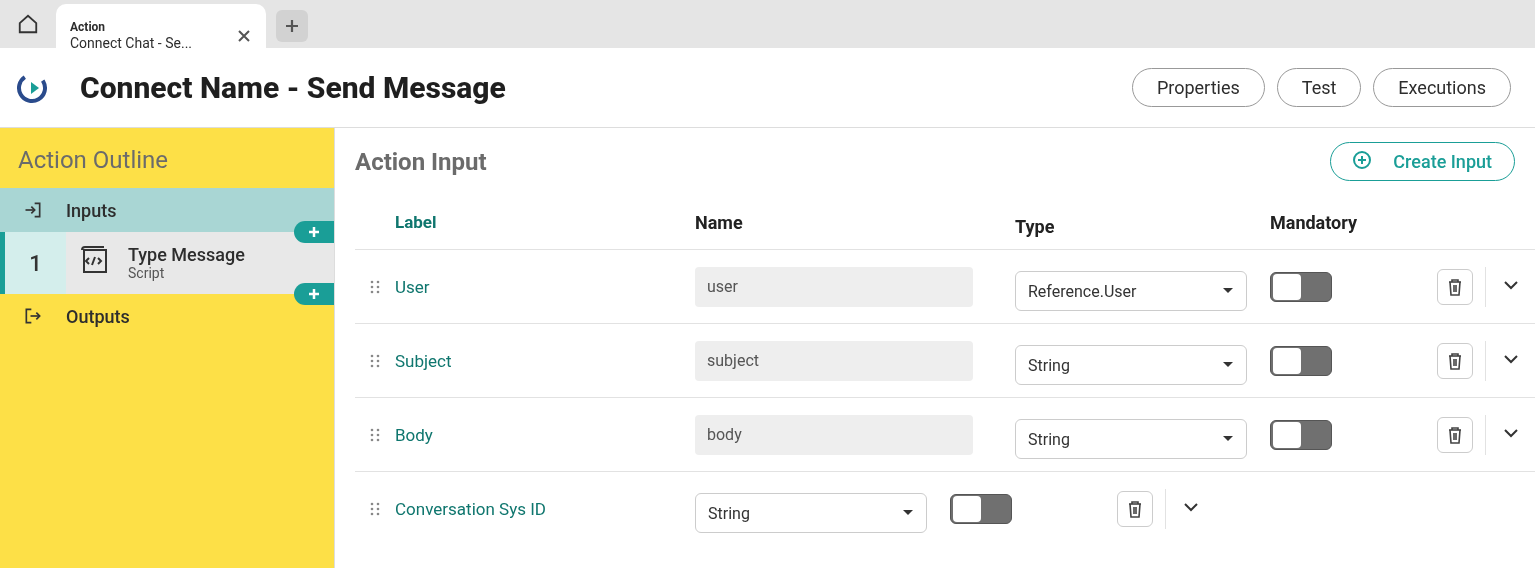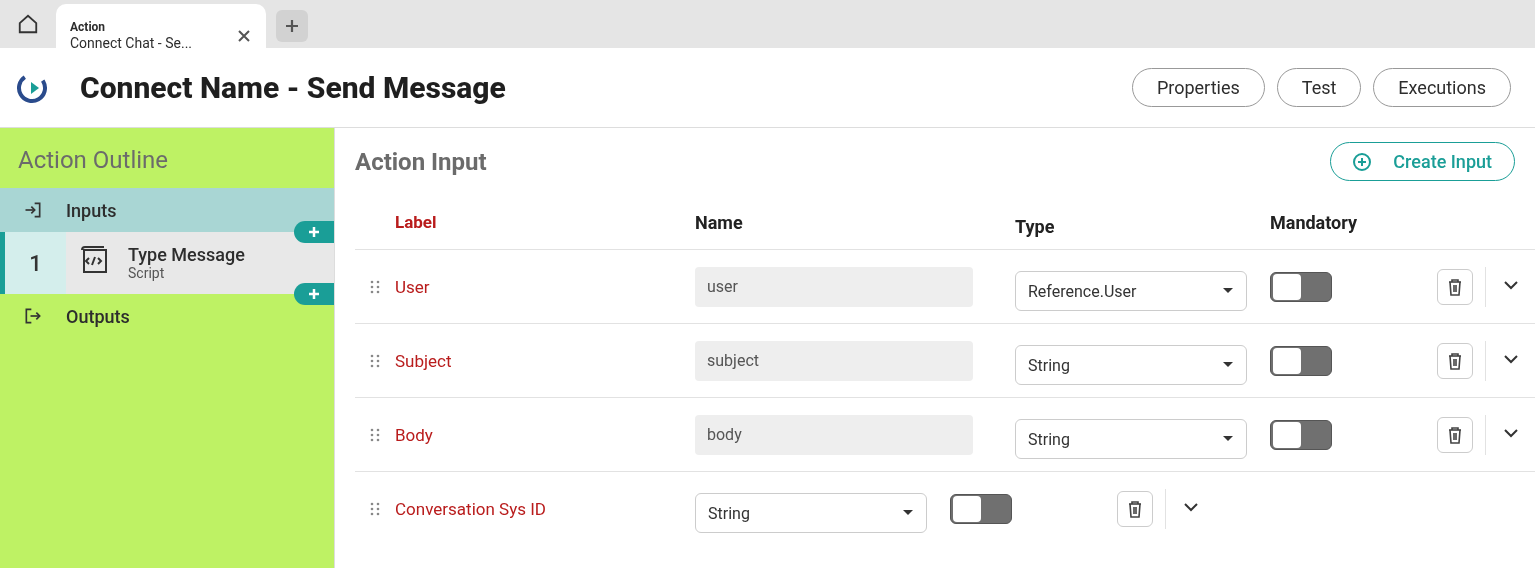--- a/index.html
+++ b/index.html
@@ -14,46 +14,46 @@
   .tab-close { width: 20px; height: 20px; display: flex; align-items: center; justify-content: center; cursor: pointer; margin-left: 6px; }
   .new-tab { width: 32px; height: 32px; background: #d2d2d2; border-radius: 6px; display: flex; align-items: center; justify-content: center; cursor: pointer; margin-left: 10px; margin-bottom: 6px; }
 
   .header { height: 80px; border-bottom: 1px solid #ddd; display: flex; align-items: center; padding: 0 24px 0 14px; }
   .app-icon { width: 36px; height: 36px; margin-right: 30px; display:flex; align-items:center; justify-content:center; }
   .page-title { font-size: 30px; font-weight: 800; color: #1f1f1f; flex: 1; }
   .pill-btn { border: 1px solid #999; border-radius: 22px; padding: 8px 24px; font-size: 18px; color: #2d2d2d; background: #fff; cursor: pointer; margin-left: 12px; }
 
   .content { display: flex; height: calc(568px - 48px - 80px); }
 
-  .sidebar { width: 340px; background: #bef264; border-right: 1px solid #ddd; }
+  .sidebar { width: 340px; background: #fde047; border-right: 1px solid #ddd; }
   .outline-title { font-size: 24px; color: #6b6b6b; padding: 18px 18px 14px; font-weight: 400; }
   .outline-item { display: flex; align-items: center; height: 44px; position: relative; }
   .outline-item.inputs { background: #a9d6d4; }
   .outline-item.step { background: #e8e8e8; height: 62px; border-left: 5px solid #1a9e97; }
   .outline-icon-col { width: 66px; display: flex; align-items: center; justify-content: center; color: #333; }
   .step-num { background: #d4eeec; width: 61px; height: 62px; display: flex; align-items: center; justify-content: center; font-size: 22px; font-weight: 500; color: #333; }
   .outline-label { font-size: 18px; color: #2d2d2d; font-weight: 500; }
   .step-body { flex:1; display:flex; align-items:center; padding-left: 12px; }
   .step-script-icon { width: 36px; margin-right: 14px; }
   .step-t { font-size: 18px; color: #2d2d2d; font-weight: 500; line-height: 1.1; }
   .step-s { font-size: 14px; color: #555; }
   .add-badge { position: absolute; right: 0; width: 40px; height: 22px; background: #1a9e97; border-radius: 14px 0 0 14px; display: flex; align-items: center; justify-content: center; cursor: pointer; }
   .add-badge.top { top: -11px; }
   .add-badge.bottom { bottom: -11px; }
 
   .main { flex: 1; padding: 14px 0 0 20px; }
   .main-head { display: flex; align-items: center; padding-right: 20px; }
   .section-title { font-size: 24px; color: #6b6b6b; flex: 1; font-weight: 700; }
-  .create-btn { border: 1px solid #1a9e97; color: #1a9e97; border-radius: 22px; padding: 8px 22px; font-size: 18px; background: #fff; cursor: pointer; display: flex; align-items: center; gap: 22px; font-weight: 500; }
+  .create-btn { border: 1px solid #1a9e97; color: #1a9e97; border-radius: 22px; padding: 8px 22px; font-size: 18px; background: #fff; cursor: pointer; display: flex; align-items: flex-start; gap: 22px; font-weight: 500; }
 
   .table { margin-top: 14px; }
   .table-row { display: flex; align-items: center; border-top: 1px solid #e2e2e2; padding: 12px 0; }
   .table-row.header-row { font-weight: 700; font-size: 18px; color: #222; border-top: none; }
   .col-drag { width: 40px; display:flex; justify-content:center; color:#888; font-size:12px;}
-  .col-label { width: 300px; font-size: 17px; color: #b91c1c; }
+  .col-label { width: 300px; font-size: 17px; color: #0f766e; }
   .col-name { width: 320px; }
   .col-type { width: 255px; margin-top: 9px; }
   .col-mand { width: 155px; }
   .col-act1 { width: 60px; display:flex; justify-content:center; }
   .col-act2 { width: 50px; display:flex; justify-content:center; }
 
   .name-input { width: 278px; height: 40px; background: #eee; border: none; border-radius: 4px; padding: 0 12px; font-size: 16px; color: #555; }
   .type-select { width: 232px; height: 40px; border: 1px solid #ccc; border-radius: 6px; background: #fff; padding: 0 12px; font-size: 16px; color: #333; display:flex; align-items:center; justify-content:space-between; cursor:pointer; }
   .toggle { width: 62px; height: 30px; background: #707070; border-radius: 6px; position: relative; cursor: pointer; border:1px solid #555;}
   .toggle .knob { width: 28px; height: 26px; background: #fff; border-radius: 4px; position: absolute; left: 2px; top: 1px; }

